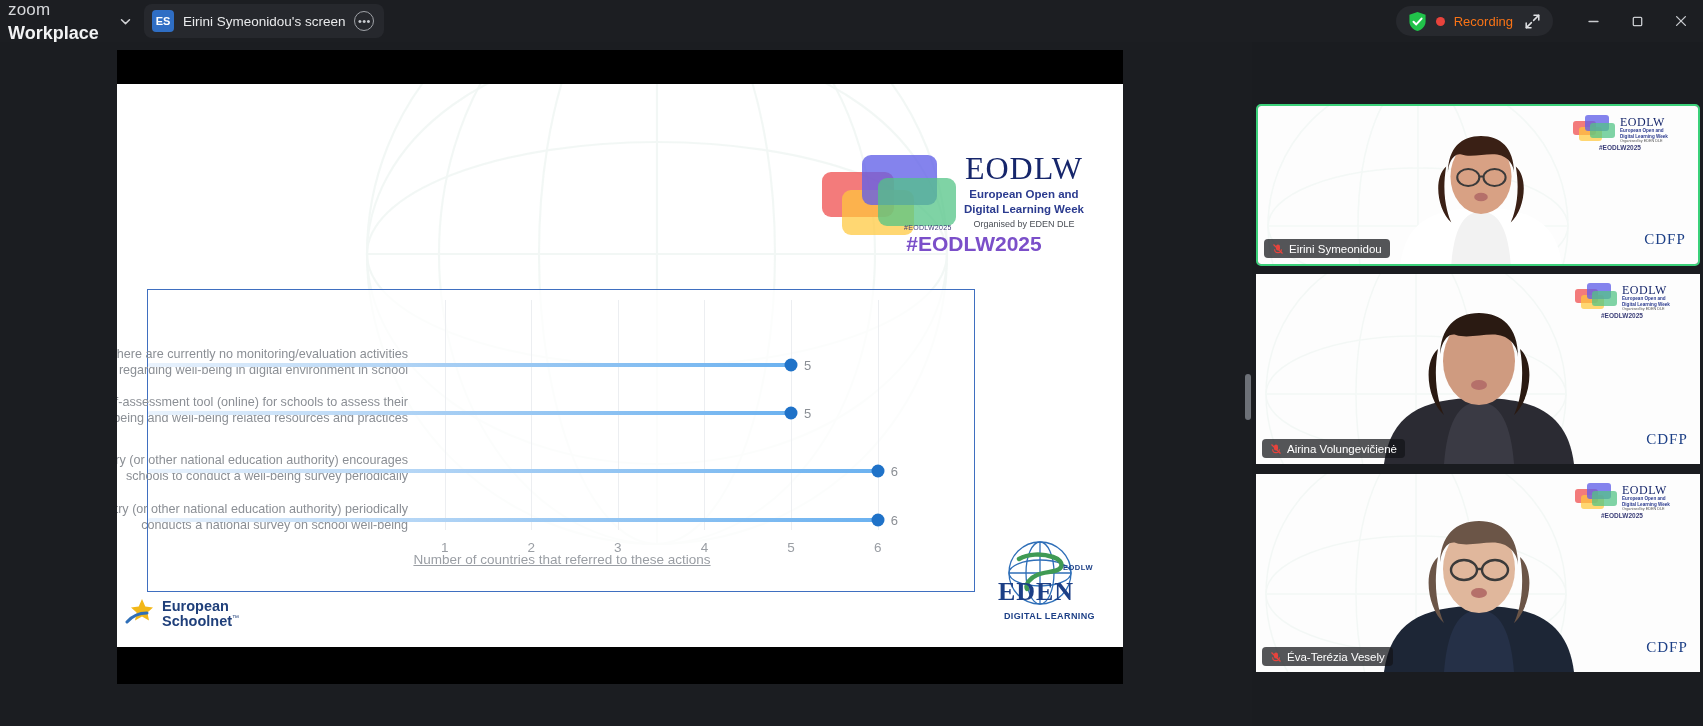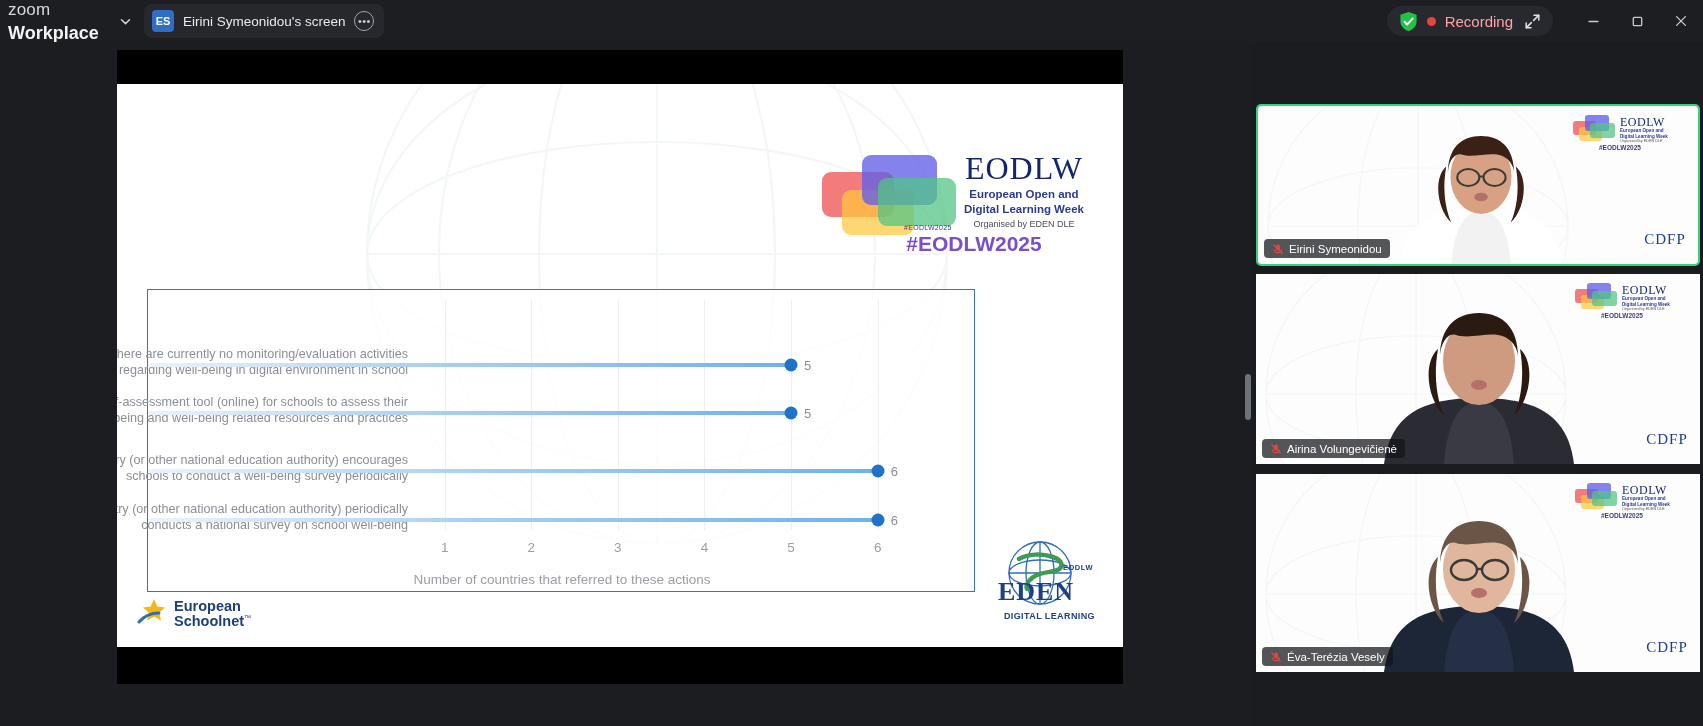--- a/index.html
+++ b/index.html
@@ -40,21 +40,21 @@
   }
   .tb-right {
     margin-left: auto; display: flex; align-items: center; height: 42px;
   }
   .rec-pill {
     display: flex; align-items: center; gap: 9px; height: 30px;
     background: #27292e; border-radius: 15px; padding: 0 12px; margin-right: 18px;
   }
   .shield { width: 19px; height: 21px; }
   .rec-dot { width: 9px; height: 9px; border-radius: 50%; background: #e8433c; }
-  .rec-label { color: #fca5a5; font-size: 15px; }
+  .rec-label { color: #f97316; font-size: 13px; }
   .expand-ico { width: 17px; height: 17px; color: #dfe1e4; margin-left: 2px; }
   .wbtn { width: 44px; height: 42px; display: flex; align-items: center; justify-content: center; }
   .wbtn svg { stroke: #c9ccd0; }
 
   
   .stage { position: absolute; left: 0; top: 42px; width: 1252px; height: 684px; background: #1b1d21; }
   .blackbar { position: absolute; left: 117px; top: 8px; width: 1006px; height: 34px; background: #000; }
   .slide {
     position: absolute; left: 117px; top: 42px; width: 1006px; height: 563px;
     background: #ffffff; overflow: hidden;
@@ -103,21 +103,21 @@
     background: #1f72c8; transform: translate(-50%, -50%);
   }
   .dot-val { position: absolute; font-size: 13px; color: #8b8f95; transform: translateY(-50%); }
   .xtick { position: absolute; font-size: 13.5px; color: #9a9ea4; transform: translateX(-50%); }
   .xcaption {
     position: absolute; left: 0; width: 828px; text-align: center;
     font-size: 13.5px; color: #9a9ea4;
   }
 
   
-  .esn-logo { position: absolute; left: 20px; top: 512px; width: 132px; height: 42px; }
+  .esn-logo { position: absolute; left: 8px; top: 512px; width: 132px; height: 42px; }
   .esn-text { position: absolute; left: 37px; top: 3px; font-size: 14.5px; font-weight: 700; color: #1f3f7a; line-height: 1.05; }
   .esn-text .tm { font-size: 7px; vertical-align: super; font-weight: 400; }
   .eden-logo { position: absolute; left: 868px; top: 455px; width: 110px; height: 92px; }
   .eden-word { position: absolute; left: 6px; top: 38px; width: 90px; text-align: center;
     font-family: "Liberation Serif", serif; font-size: 26px; font-weight: 700; color: #1c3f86; letter-spacing: 1px; }
   .eden-europe { position: absolute; left: 78px; top: 24px; font-size: 7.5px; font-weight: 700; color: #1c3f86; letter-spacing: .5px; }
   .eden-dl { position: absolute; left: 0; top: 72px; width: 110px; text-align: right;
     font-size: 9px; font-weight: 700; color: #1c3f86; letter-spacing: .4px; }
 
   
@@ -274,21 +274,21 @@
             </div>
             <div class="stem" style="left: 0px; width: 729.687px; top: 227.7px; background: linear-gradient(to right, rgb(234, 243, 253) 0%, rgb(168, 207, 244) 45%, rgb(108, 178, 240) 100%);"></div>
             <div class="dot" style="left: 729.687px; top: 230px; background: rgb(31, 114, 200);"></div>
             <div class="dot-val" style="left: 742.687px; top: 230px;">6</div>
             <div class="xtick" style="left: 296.643px; top: 250px;">1</div>
             <div class="xtick" style="left: 383.252px; top: 250px;">2</div>
             <div class="xtick" style="left: 469.861px; top: 250px;">3</div>
             <div class="xtick" style="left: 556.47px; top: 250px;">4</div>
             <div class="xtick" style="left: 643.078px; top: 250px;">5</div>
             <div class="xtick" style="left: 729.687px; top: 250px;">6</div>
-            <div class="xcaption" style="top: 282px;">Number of countries that referred to these actions</div>
+            <div class="xcaption" style="top: 262px; text-decoration: underline;">Number of countries that referred to these actions</div>
           </div>
       </div>
 
       <div class="esn-logo">
         <svg width="34" height="34" viewBox="0 0 34 34">
           <path d="M17 3l3.3 7.6L28 11.4l-5.6 5.2 1.6 8-7-4.1-7 4.1 1.6-8L6 11.4l7.7-.8z" fill="#f2b718"></path>
           <path d="M2 26c6-7 13-9 20-9" stroke="#2f6fb8" stroke-width="3" fill="none" stroke-linecap="round"></path>
         </svg>
         <div class="esn-text">
           <div>European</div>

